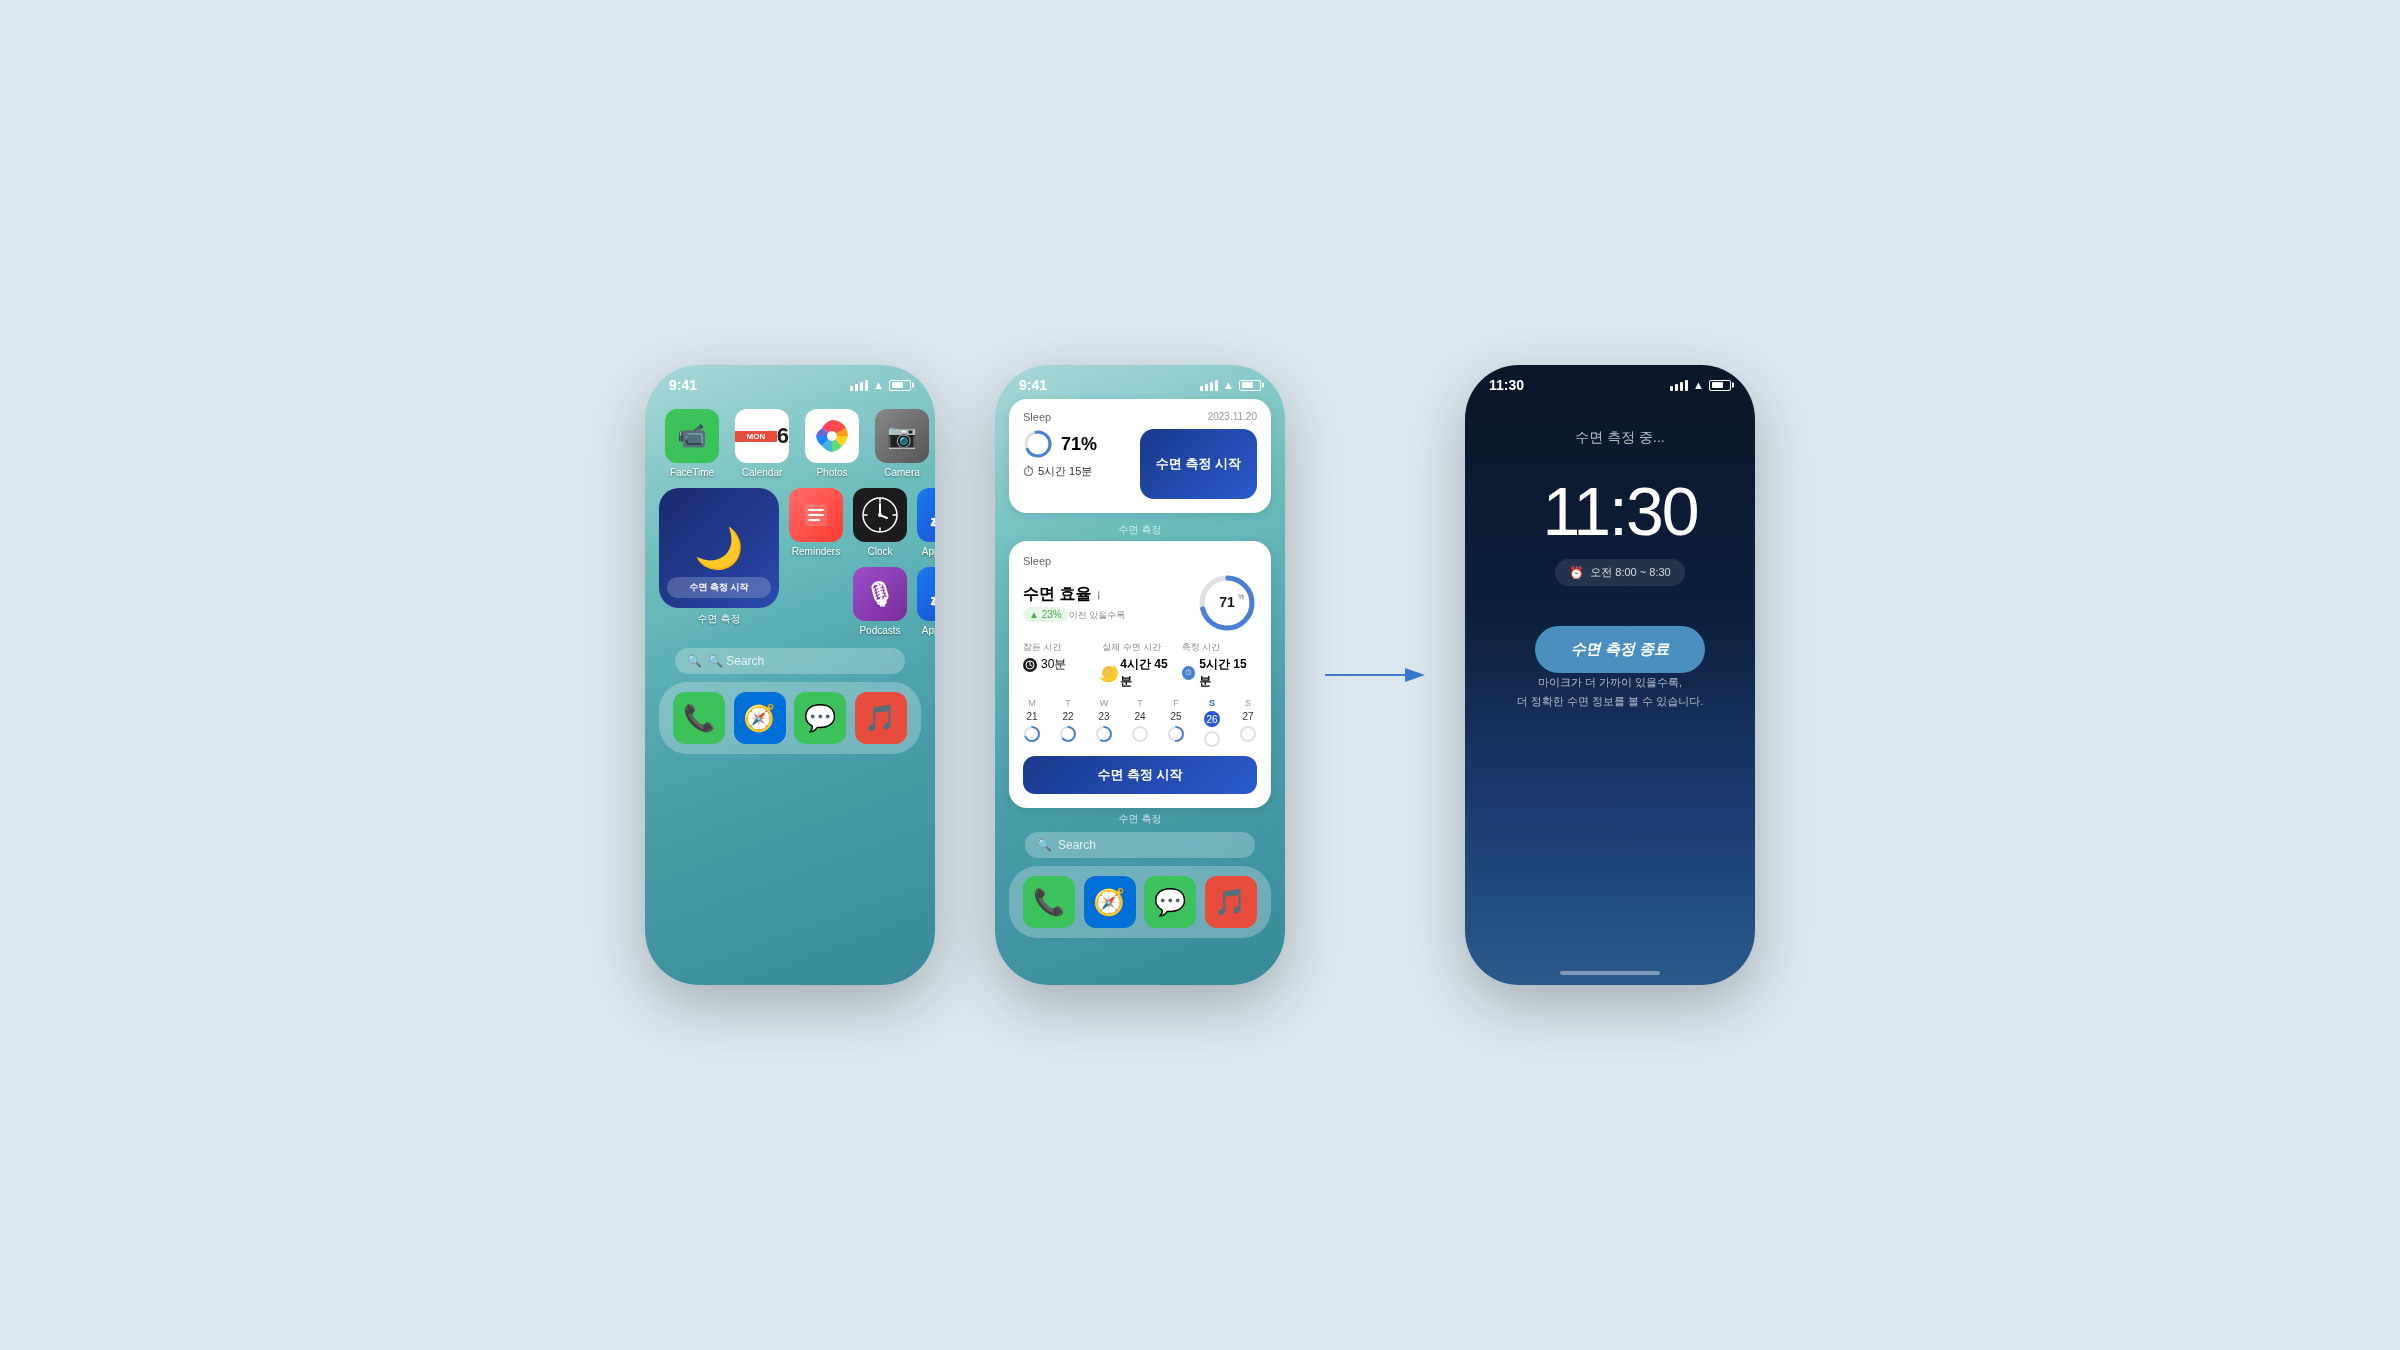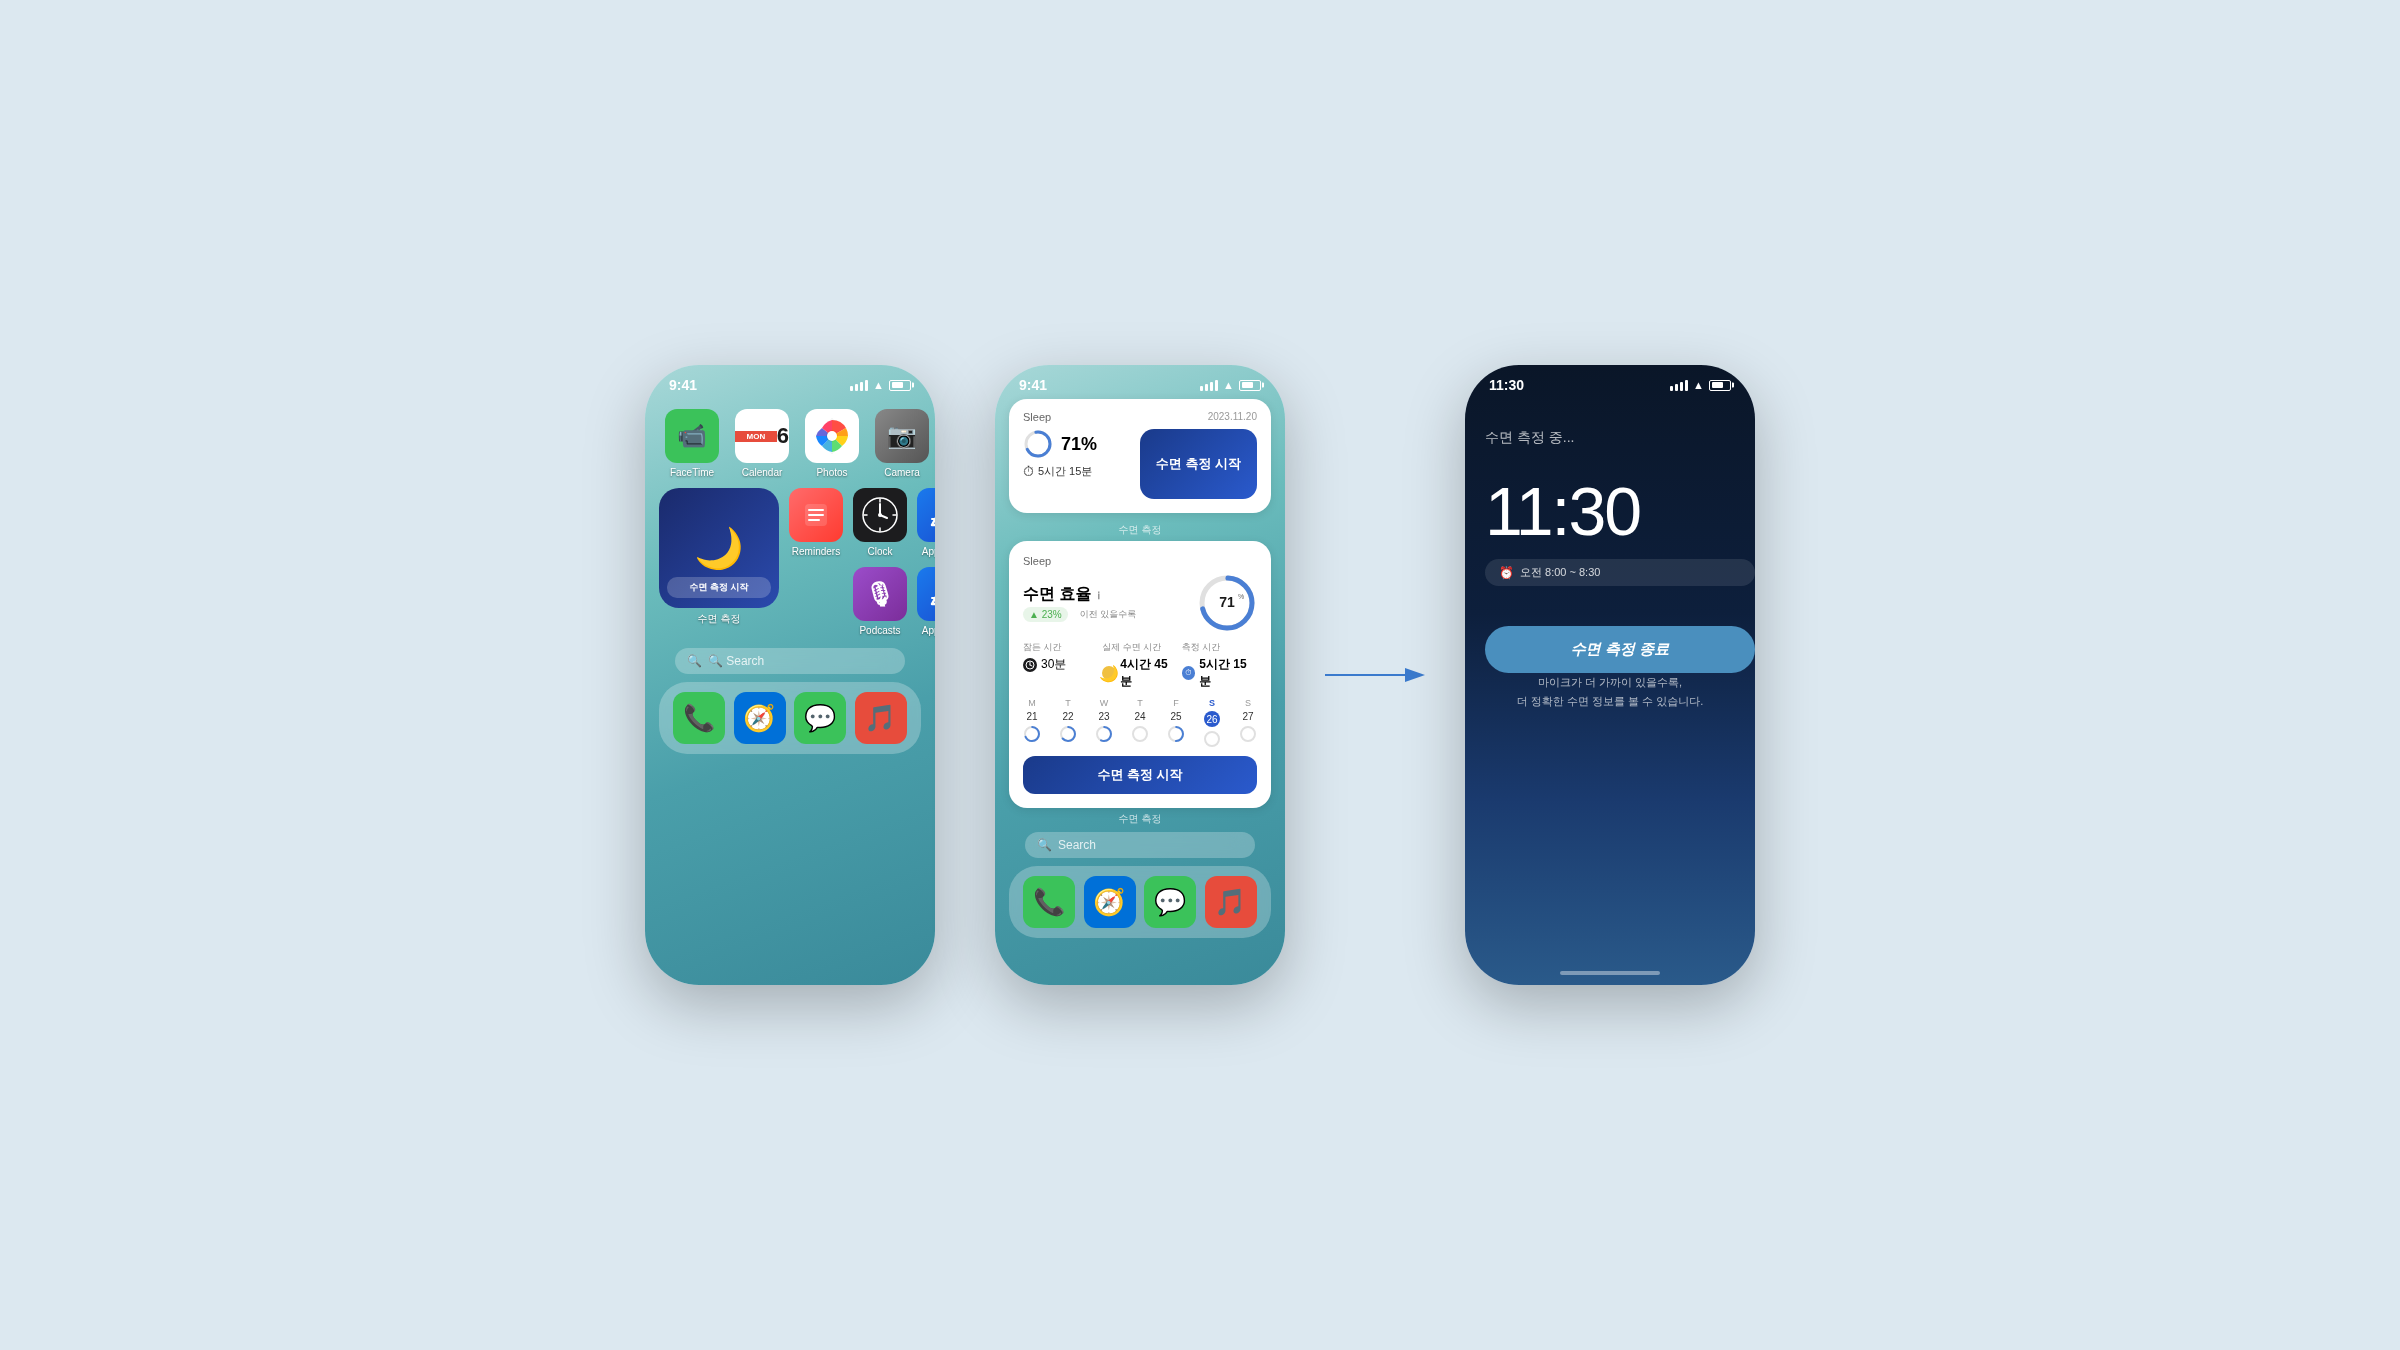--- a/index.html
+++ b/index.html
@@ -504,21 +504,21 @@
       <div class="sleep-card-big">
         <div class="sleep-big-header">
           <span class="sleep-big-title">Sleep</span>
         </div>
         <div class="sleep-efficiency-row">
           <div>
             <div class="sleep-eff-label">
               <span>수면 효율</span>
               <span class="eff-info">ℹ</span>
             </div>
-            <div style="display:flex;align-items:center;gap:12px;margin-top:2px;">
+            <div style="display:flex;align-items:flex-end;gap:1px;margin-top:2px;">
               <span class="eff-change">▲ 23%</span>
               <span style="font-size:9px;color:#888;">이전 있을수록</span>
             </div>
           </div>
 
           <div class="circle-chart">
             <svg viewBox="0 0 60 60">
               <circle cx="30" cy="30" r="25" fill="none" stroke="#e0e0e0" stroke-width="5"></circle>
               <circle cx="30" cy="30" r="25" fill="none" stroke="#4a7fd4" stroke-width="5" stroke-dasharray="111 46" stroke-dashoffset="39" stroke-linecap="round"></circle>
               <text x="30" y="34" text-anchor="middle" font-size="14" font-weight="700" fill="#1a1a1a">71</text>
@@ -657,21 +657,21 @@
           <div class="signal-bar" style="height:9px;"></div>
           <div class="signal-bar" style="height:11px;"></div>
         </div>
         <span class="wifi-icon">▲</span>
         <div class="battery-icon">
           <div class="battery-fill"></div>
         </div>
       </div>
     </div>
 
-    <div style="display:flex;flex-direction:column;padding-top:30px;flex:1;margin-left:20px;">
+    <div style="display:flex;flex-direction:column;align-items:center;padding-top:30px;flex:1;margin-left:20px;">
       <div style="color:rgba(255,255,255,0.7);font-size:14px;margin-bottom:30px;">수면 측정 중...</div>
       <div style="color:white;font-size:68px;font-weight:200;letter-spacing:-2px;line-height:1;">11:30</div>
       <div style="display:flex;align-items:center;gap:6px;background:rgba(255,255,255,0.1);border-radius:20px;padding:6px 14px;margin-top:14px;">
         <span style="font-size:12px;">⏰</span>
         <span style="color:rgba(255,255,255,0.8);font-size:11px;">오전 8:00 ~ 8:30</span>
       </div>
       <div style="background:#4a8fbe;border-radius:30px;padding:14px 36px;margin-top:40px;color:white;font-size:15px;font-weight:600;text-align:center;font-style:italic;">수면 측정 종료</div>
     </div>
 
     <div style="text-align:center;color:rgba(255,255,255,0.65);font-size:11px;line-height:1.7;padding:0 30px 40px;">

